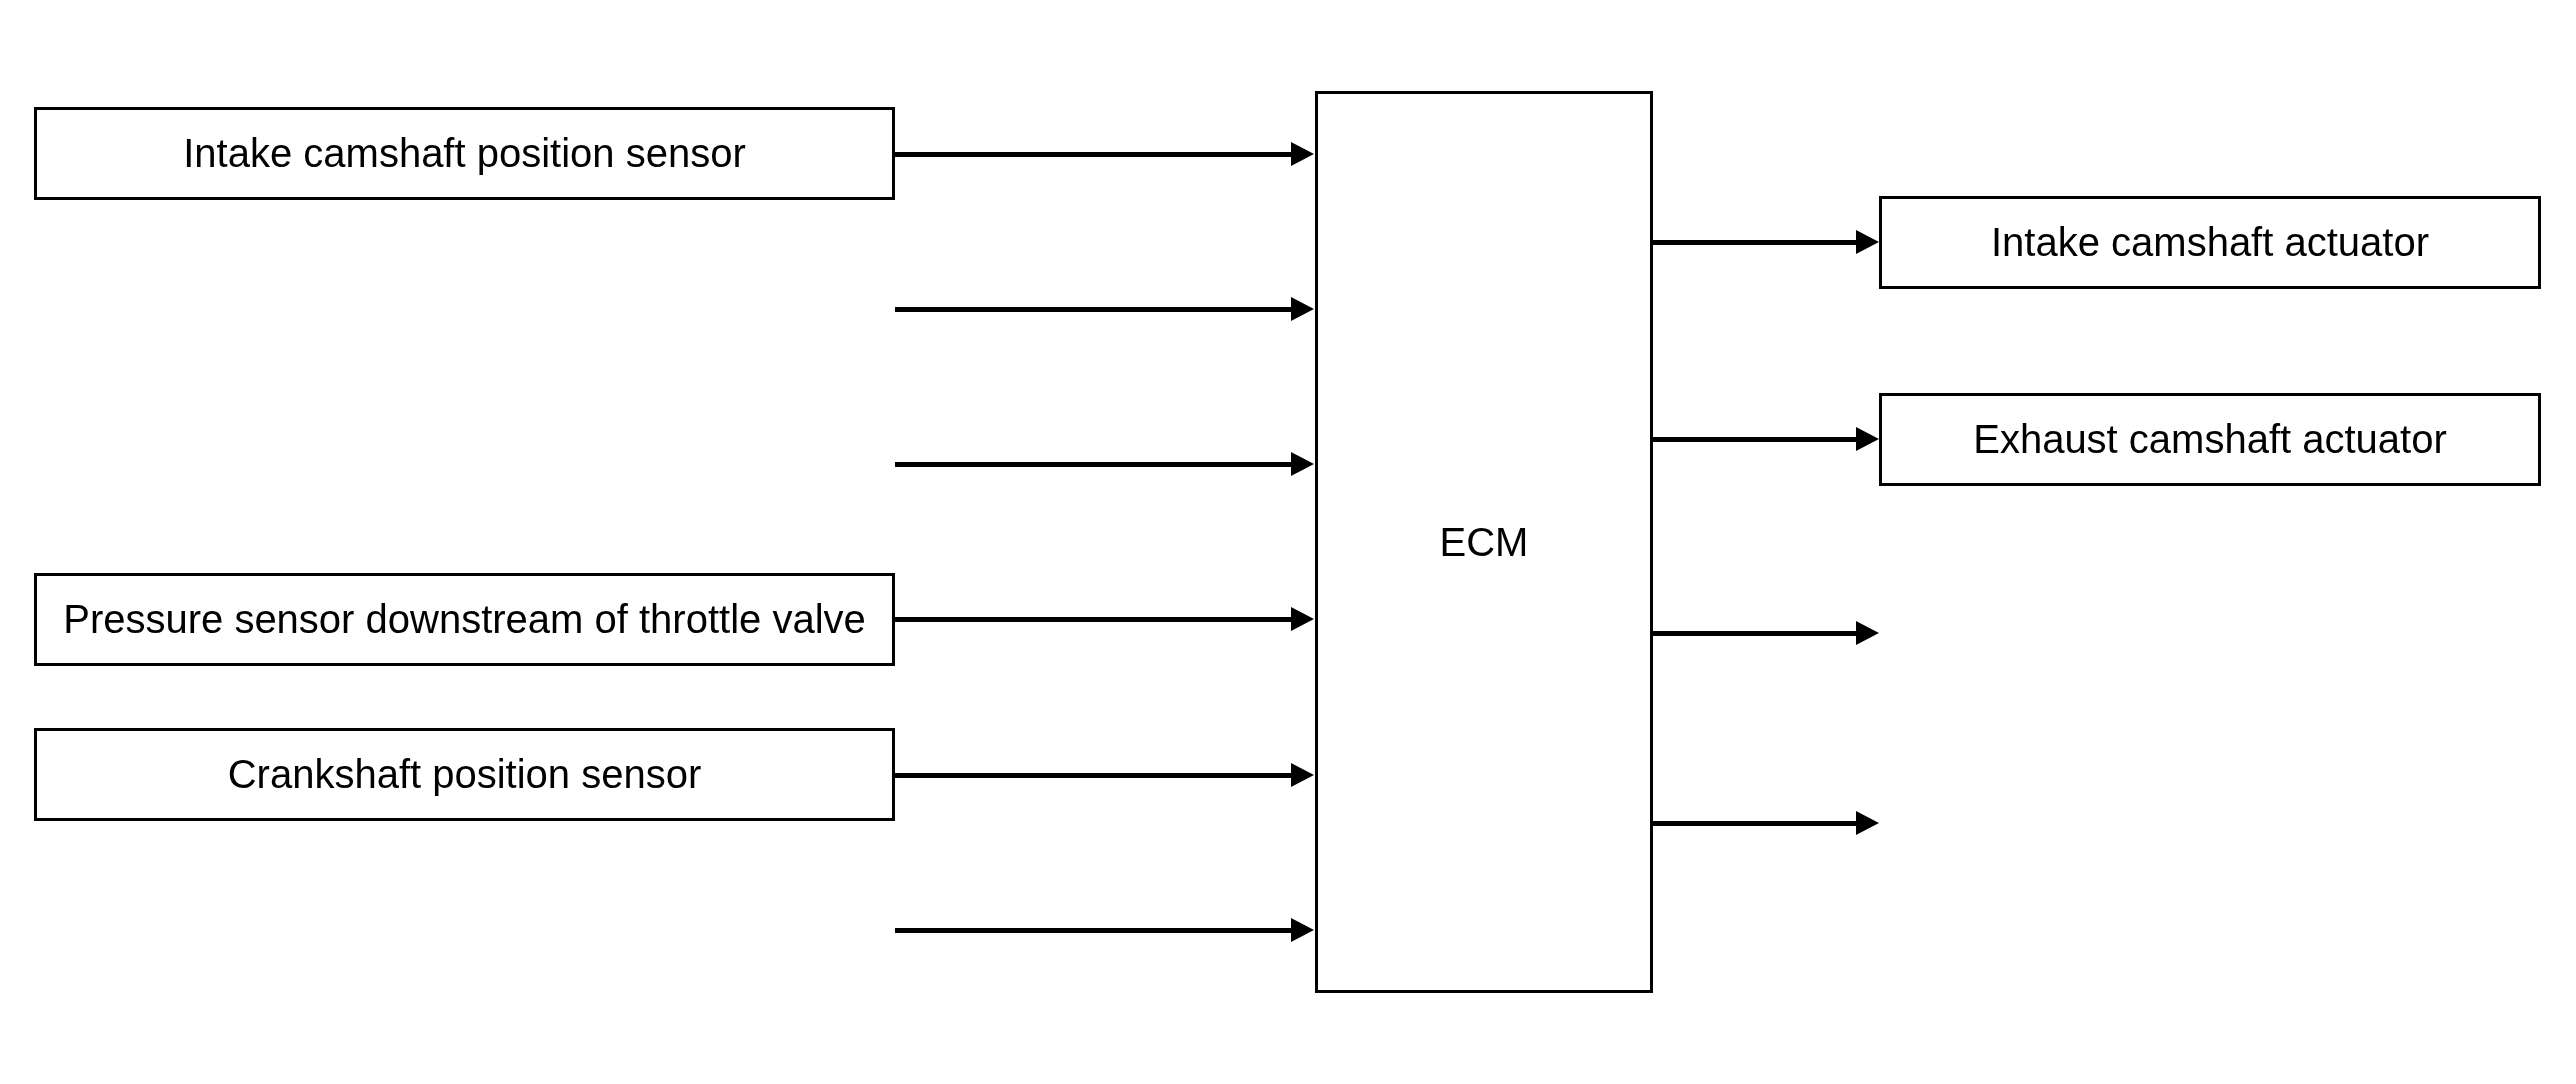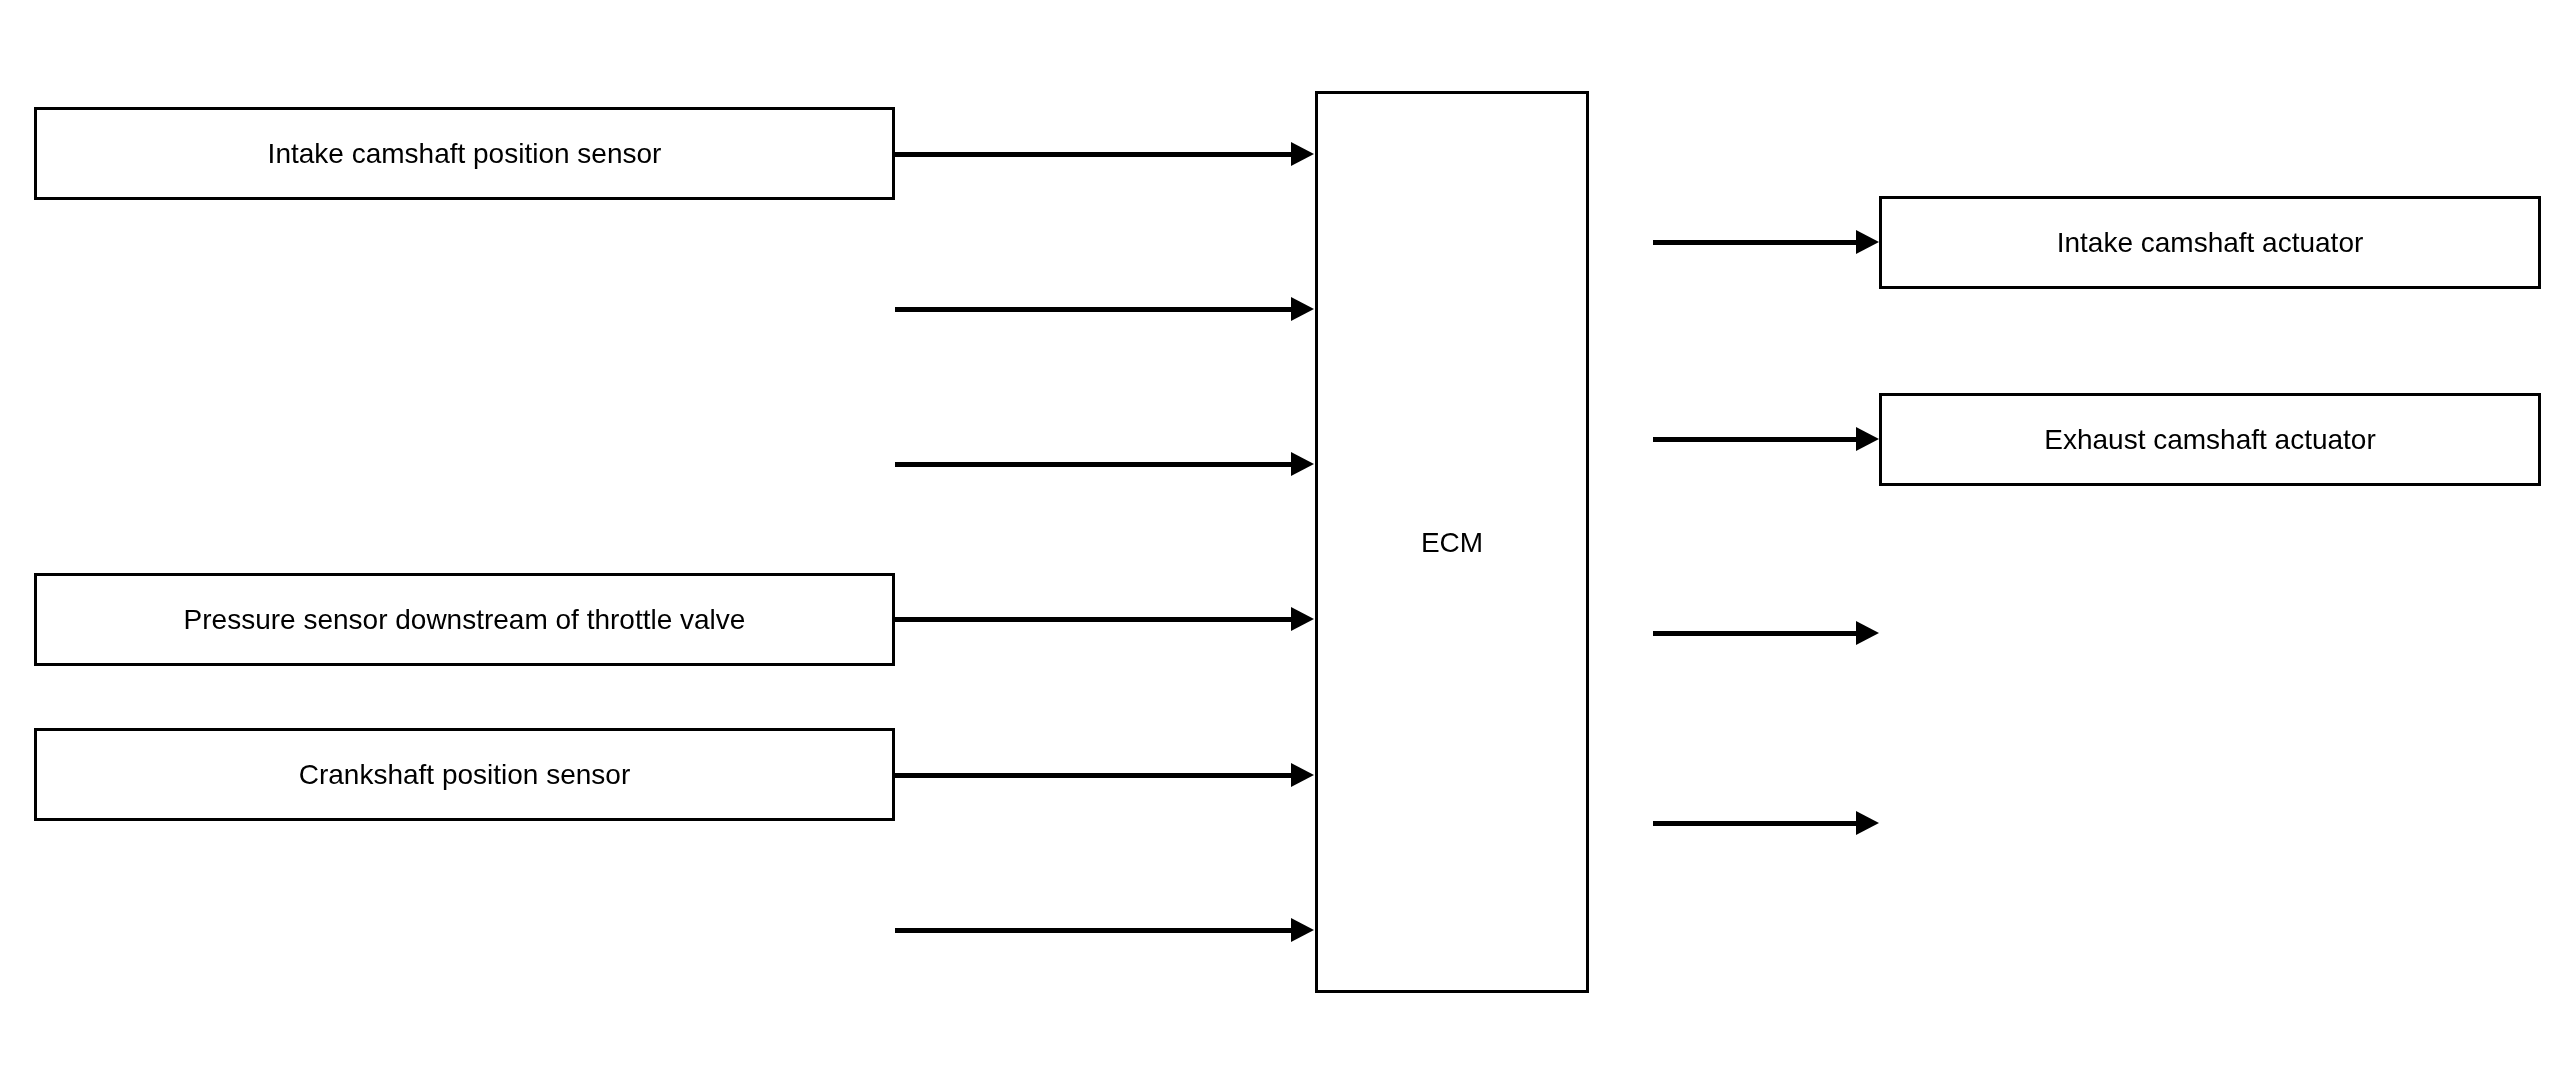--- a/index.html
+++ b/index.html
@@ -17,27 +17,27 @@
   .box {
     position: absolute;
     border: 3.8px solid #000000;
     background: #ffffff;
     display: flex;
     align-items: center;
     justify-content: center;
     text-align: center;
   }
   .lbl {
-    font-size: 28px;
+    font-size: 40px;
     line-height: 47px;
     white-space: pre-line;
   }
   .input-box  { left: 34px;   width: 861px; height: 93px; }
   .output-box { left: 1879px; width: 662px; height: 93px; }
-  .ecm-box    { left: 1315px; top: 91px; width: 274px; height: 902px; }
+  .ecm-box    { left: 1315px; top: 91px; width: 338px; height: 902px; }
   .arrow {
     position: absolute;
     height: 4.5px;
     background: #000000;
   }
   .arrow::after {
     content: "";
     position: absolute;
     left: 100%;
     top: 50%;

